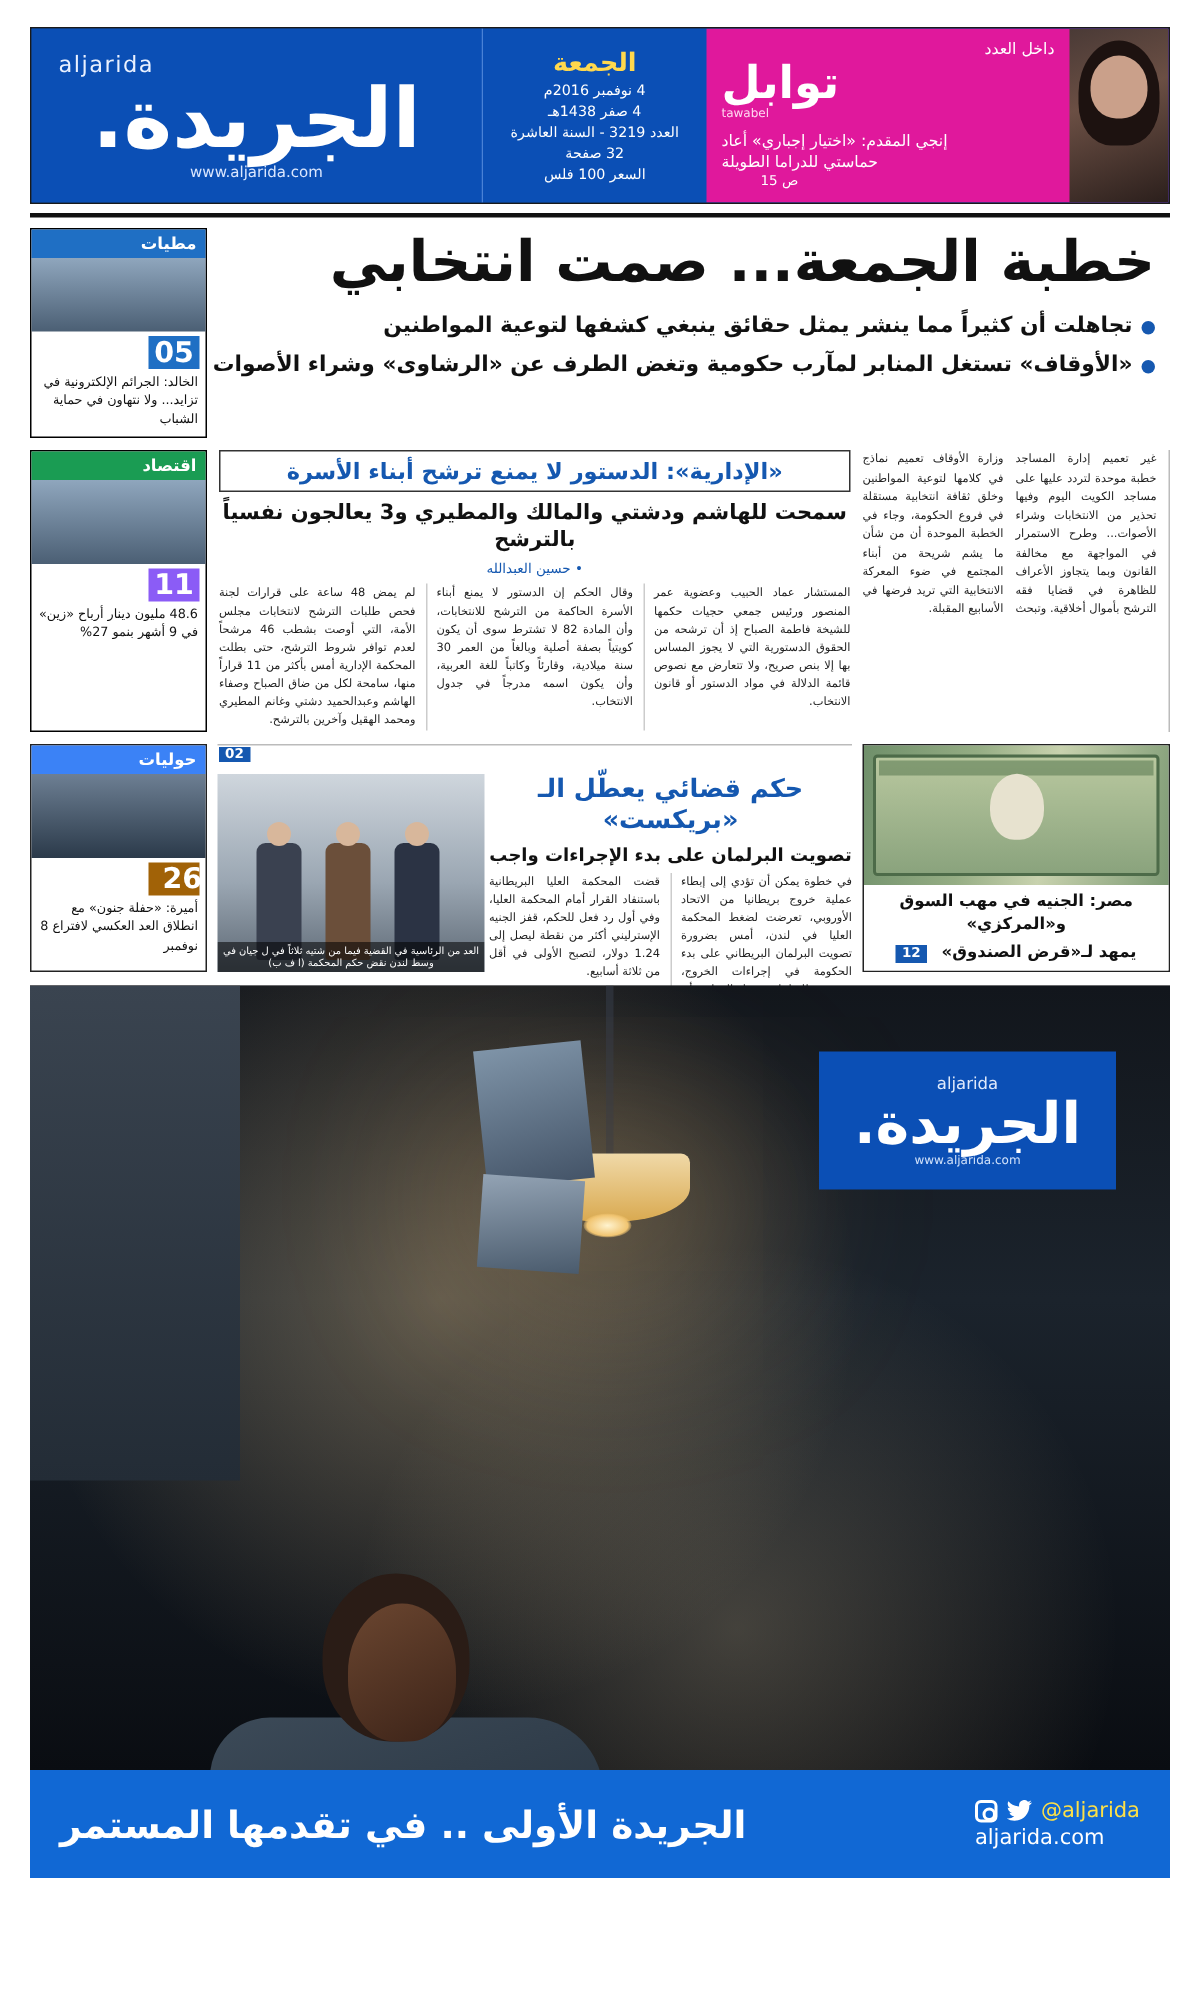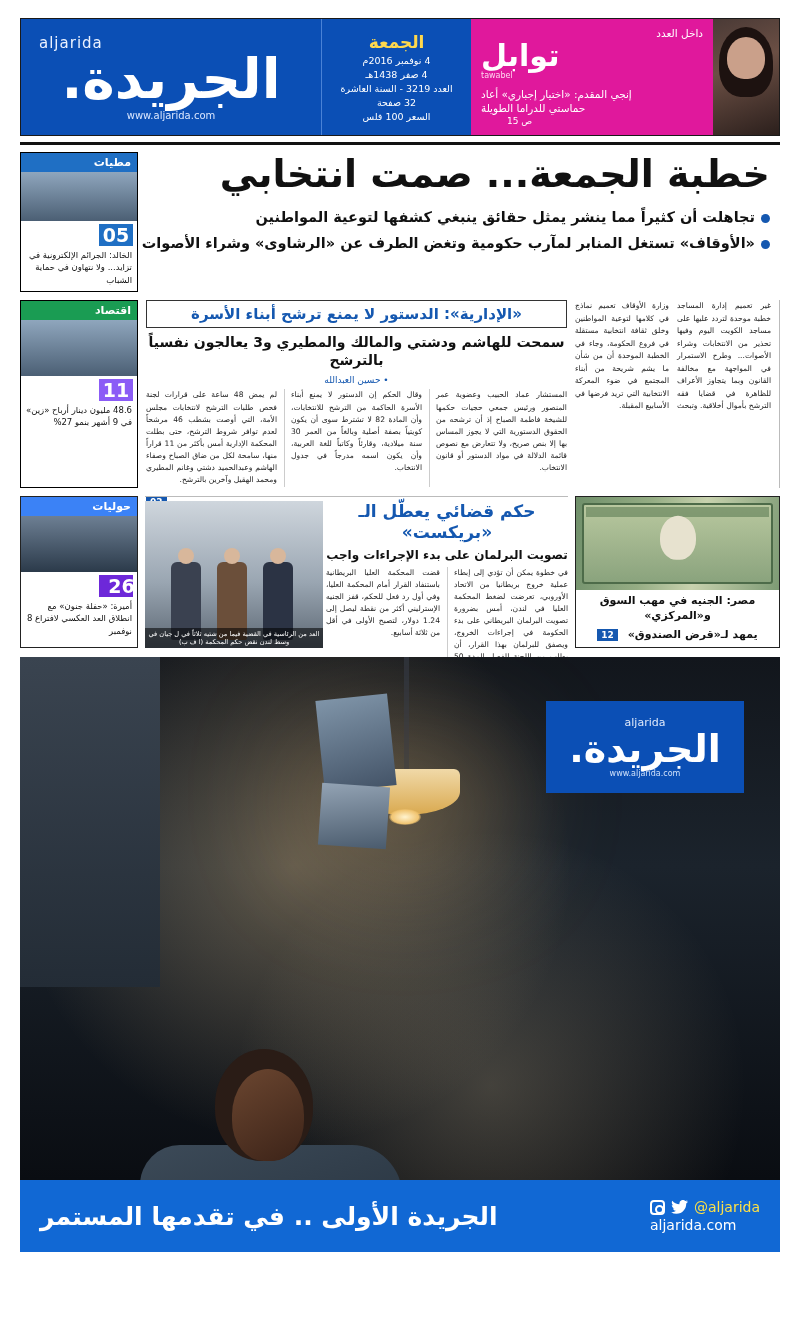--- a/index.html
+++ b/index.html
@@ -156,21 +156,21 @@
     background: #1f6fc4;
     color: #fff;
     font-size: 19px;
     font-weight: bold;
     width: 34px; height: 22px;
     display: flex; align-items: center; justify-content: center;
     margin: 3px 4px 0 auto;
     direction: ltr;
   }
   .badge-num.green { background: #8b5cf6; }
-  .badge-num.orange { background: #6d28d9; padding-left: 11px; }
+  .badge-num.orange { background: #a16207; padding-left: 11px; }
   .side-cap {
     font-size: 8.5px;
     line-height: 1.45;
     color: #111;
     padding: 3px 5px 5px 5px;
     text-align: right;
   }
 
   .headline-col {
     flex: 1 1 auto;
@@ -299,21 +299,21 @@
     flex: 0 0 118px;
     border: 1px solid #222;
     display: flex; flex-direction: column;
   }
   .panel-center {
     flex: 1 1 auto;
     border-top: 1px solid #bbb;
     display: flex;
     flex-direction: row;
     gap: 3px;
-    padding-top: 4px;
+    padding-top: 19px;
     justify-content: center;
   }
   .panel-photo {
     flex: 0 0 178px;
     background: linear-gradient(180deg,#cfd6dd 0%,#9aa6b2 55%,#5d6874 100%);
     position: relative;
     overflow: hidden;
   }
   .panel-photo .fig {
     position: absolute;

